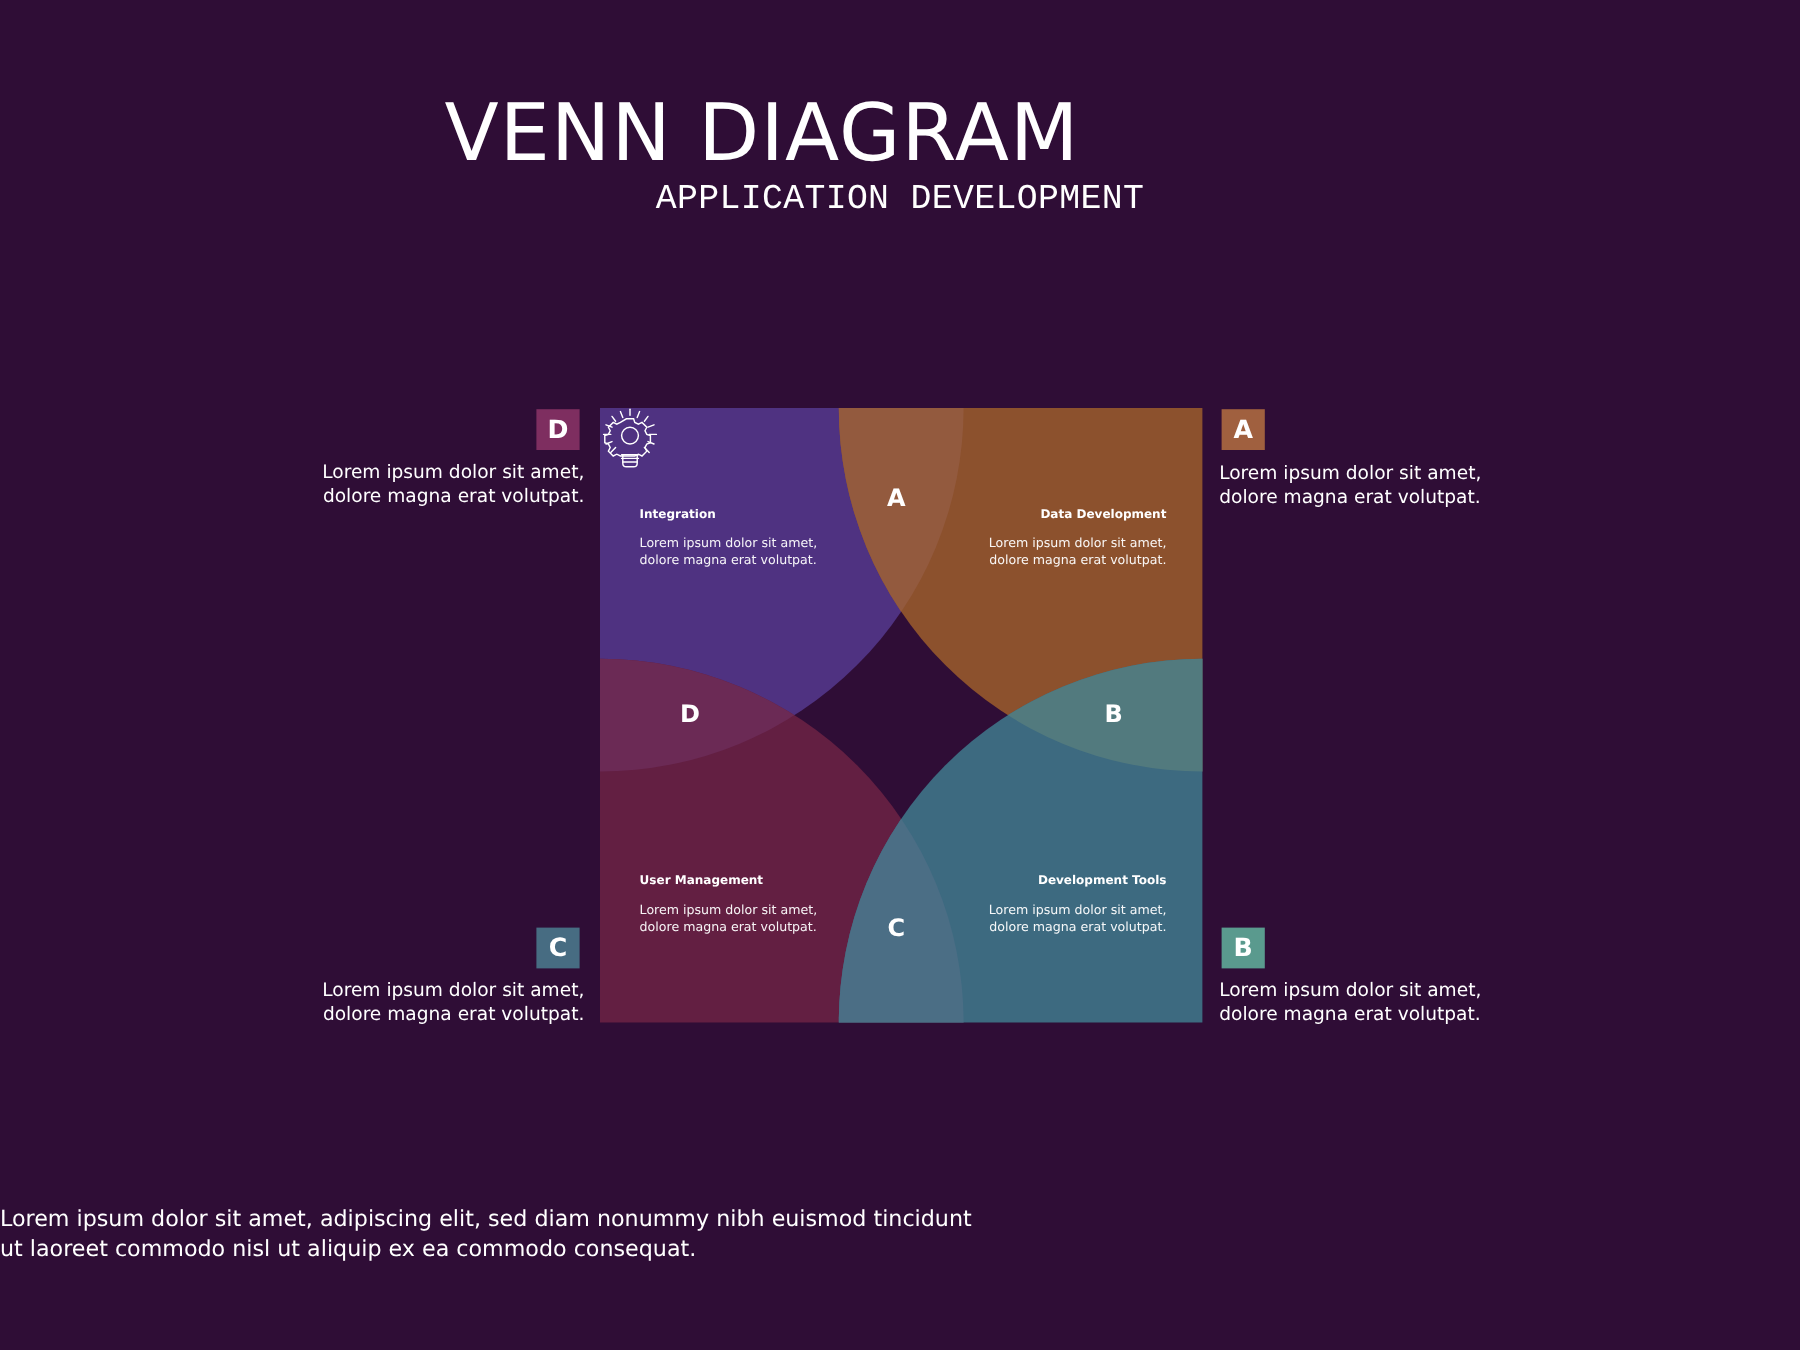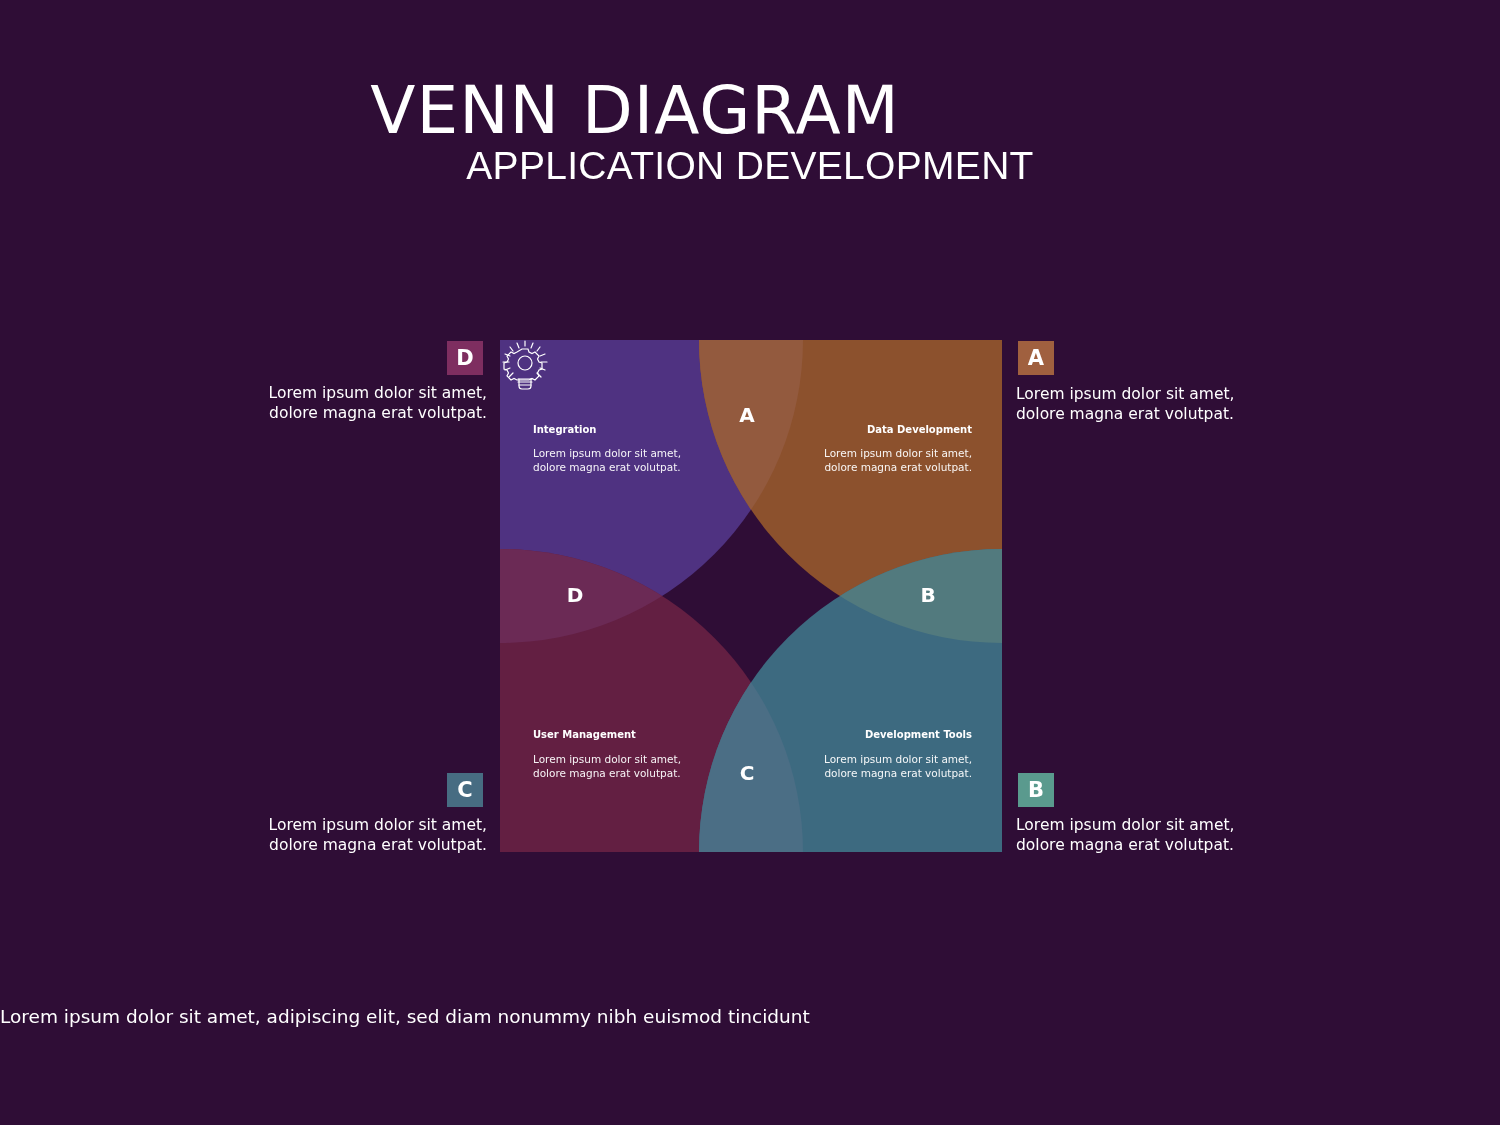--- a/index.html
+++ b/index.html
@@ -12,22 +12,22 @@
     color: #ffffff;
   }
   .title {
     position: absolute; left: 0; width: 1270px; top: 74px;
     text-align: center; font-size: 66px; line-height: 74px;
     letter-spacing: 1px; font-weight: normal;
     font-family: "DejaVu Sans", sans-serif;
   }
   .subtitle {
     position: absolute; left: 0; width: 1500px; top: 146px;
-    text-align: center; font-size: 39px; line-height: 40px;
-    font-family: Liberation Sans, sans-serif; letter-spacing: 0.3px;
+    text-align: center; font-size: 29px; line-height: 40px;
+    font-family: Liberation Mono, monospace; letter-spacing: 0.3px;
   }
   .diagram { position: absolute; left: 500px; top: 340px; width: 502px; height: 512px; }
   .diagram svg { position: absolute; left: 0; top: 0; }
   .q-title { position: absolute; font-weight: bold; font-size: 10px; line-height: 18px; white-space: nowrap; }
   .q-desc { position: absolute; font-size: 10.5px; line-height: 14px; white-space: nowrap; opacity: 0.95; }
   .lens-letter { position: absolute; font-weight: bold; font-size: 20px; line-height: 20px; width: 30px; text-align: center; }
   .badge {
     position: absolute; width: 36px; height: 34px;
     font-weight: bold; font-size: 21px; line-height: 34px; text-align: center; color: #fff;
   }
@@ -151,13 +151,14 @@
 <div class="badge" style="left:447px; top:773px; background:#476c82;">C</div>
 <div class="side-text left-text" style="right:1013px; top:815px;">Lorem ipsum dolor sit amet,</div>
 <div class="side-text left-text" style="right:1013px; top:835px;">dolore magna erat volutpat.</div>
 
 <div class="badge" style="left:1018px; top:773px; background:#5a9a8e;">B</div>
 <div class="side-text" style="left:1016px; top:815px;">Lorem ipsum dolor sit amet,</div>
 <div class="side-text" style="left:1016px; top:835px;">dolore magna erat volutpat.</div>
 
 <div class="footer">
   <div>Lorem ipsum dolor sit amet, adipiscing elit, sed diam nonummy nibh euismod tincidunt</div>
+  <div>ut laoreet commodo nisl ut aliquip ex ea commodo consequat.</div>
 </div>
 
 </body></html>

